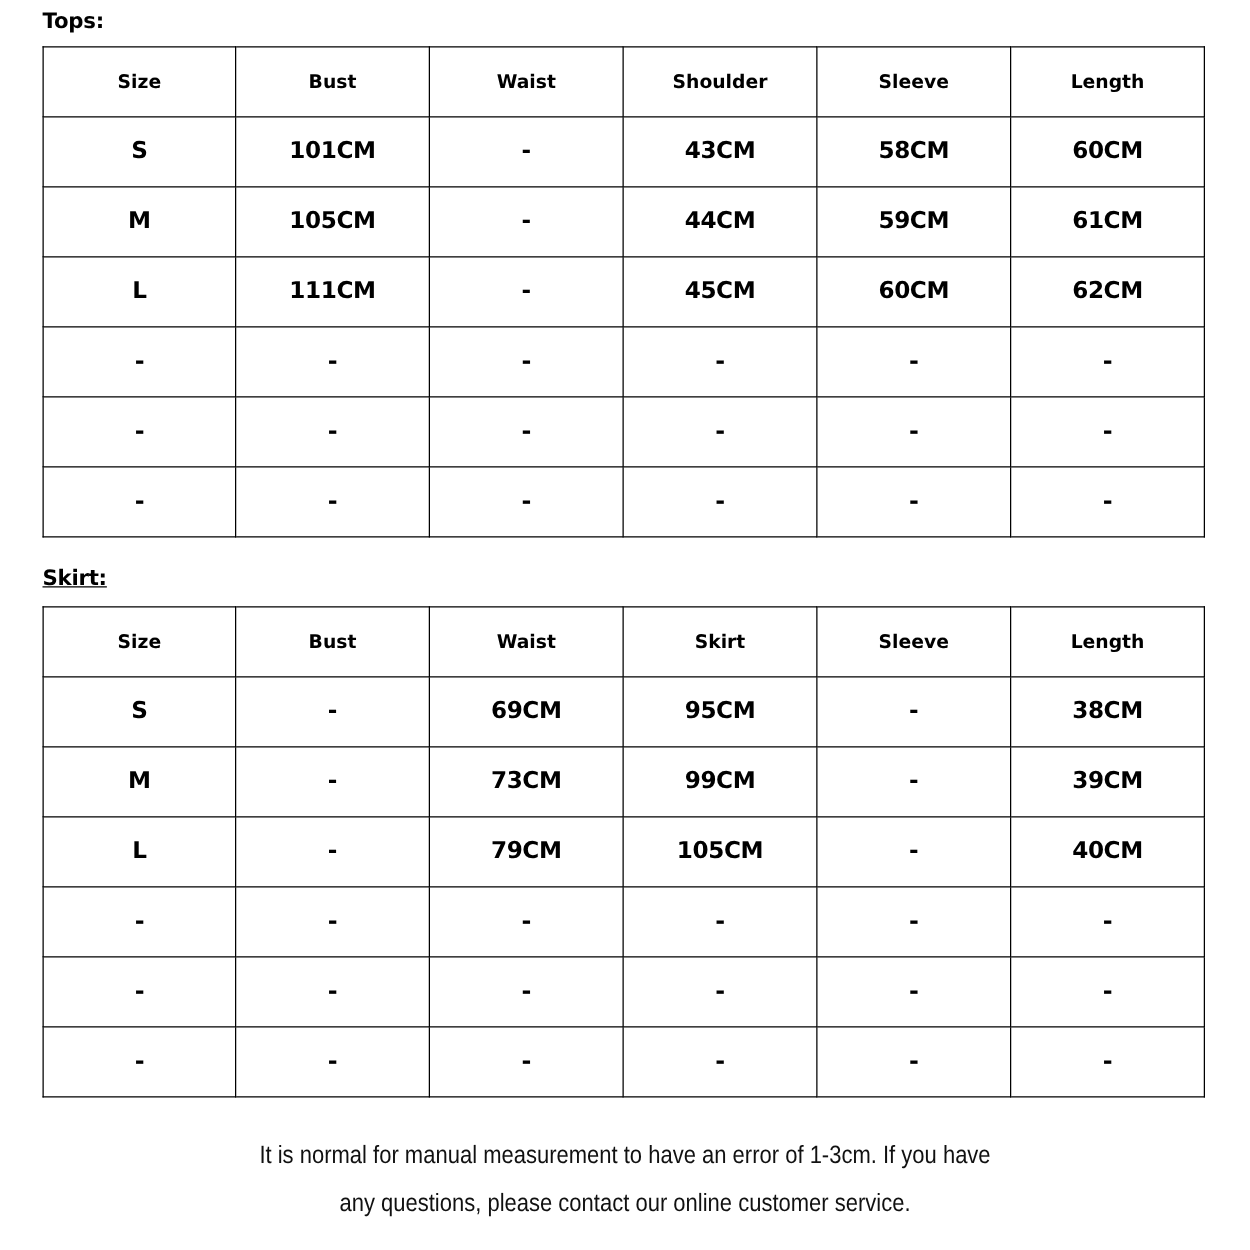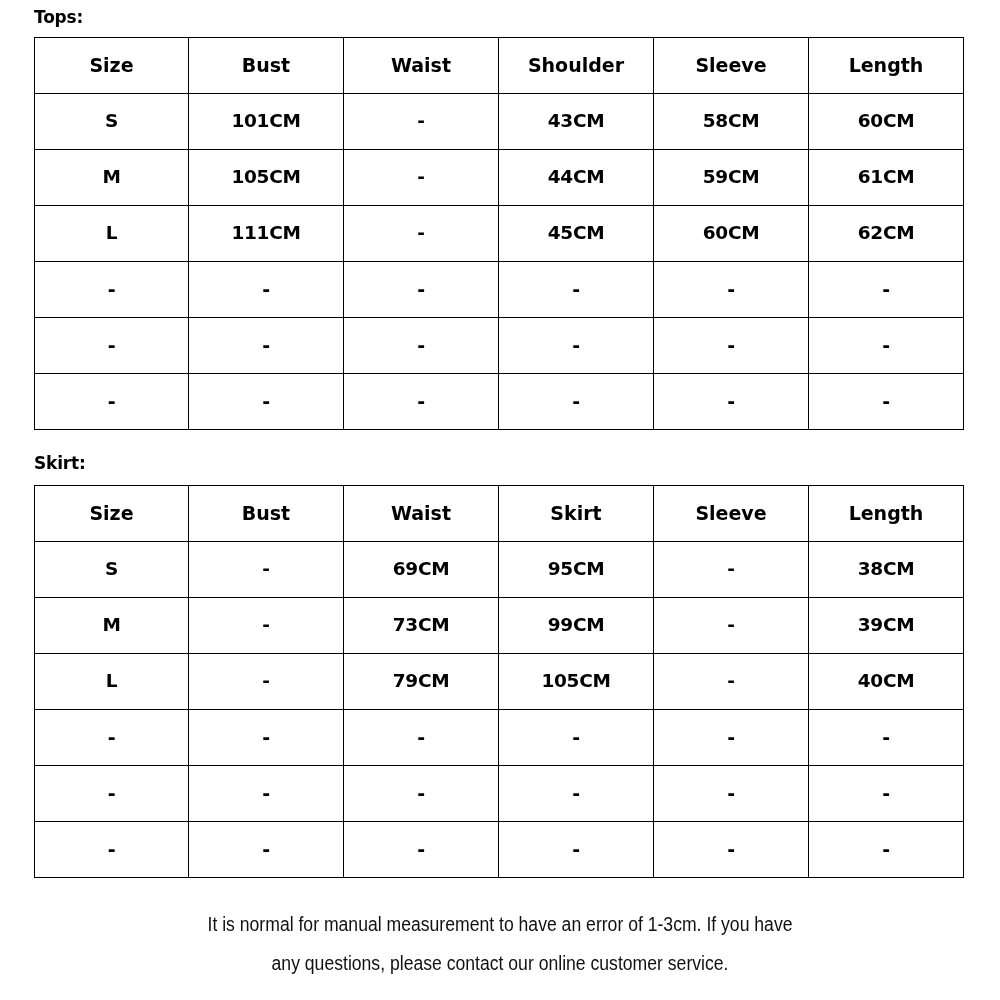--- a/index.html
+++ b/index.html
@@ -29,21 +29,21 @@
     left: 34px;
     font-family: "DejaVu Sans", sans-serif;
     font-size: 17px;
     font-weight: 600;
     letter-spacing: -0.2px;
     color: #000;
     line-height: 1;
     white-space: nowrap;
   }
   #caption-tops  { top: 9px; }
-  #caption-skirt { top: 455px; }
+  #caption-skirt { top: 455px; text-decoration: underline; }
 
   
   .size-table {
     position: absolute;
     left: 34px;
     width: 929px;
     border-collapse: collapse;
     table-layout: fixed;
   }
   #table-tops  { top: 37px; }
@@ -65,21 +65,21 @@
     vertical-align: middle;
     font-family: "DejaVu Sans", sans-serif;
     font-size: 18.5px;
     font-weight: bold;
     letter-spacing: -0.3px;
     color: #000000;
     background: #ffffff;
     line-height: 1;
   }
   .size-table th {
-    font-size: 19px;
+    font-size: 15px;
     font-weight: bold;
     letter-spacing: 0px;
   }
   .size-table td.dash,
   .size-table th.dash {
     font-size: 19px;
   }
 
   
   .footer-note {

